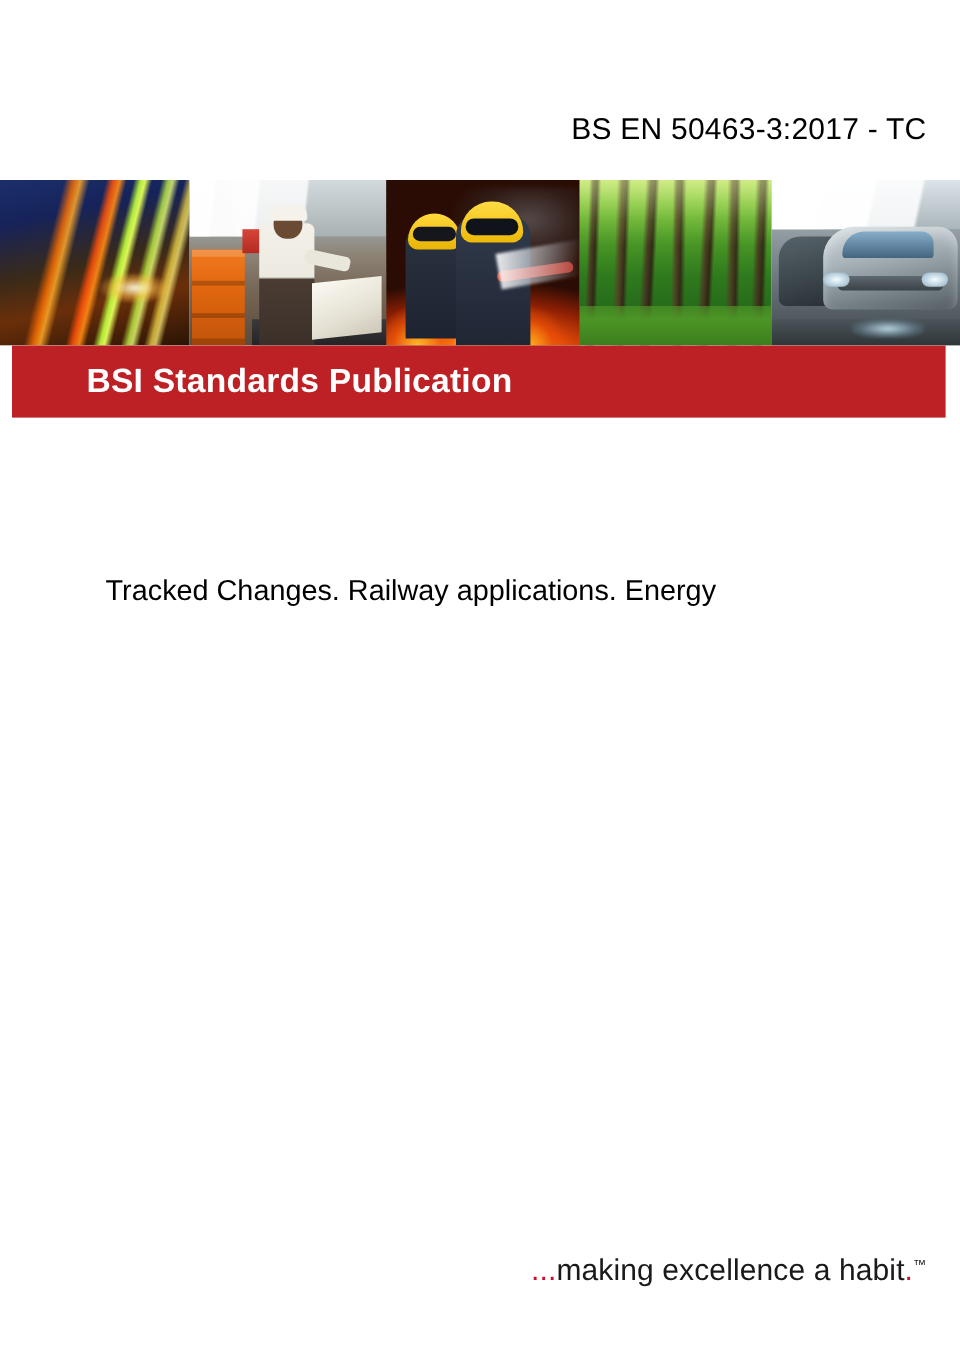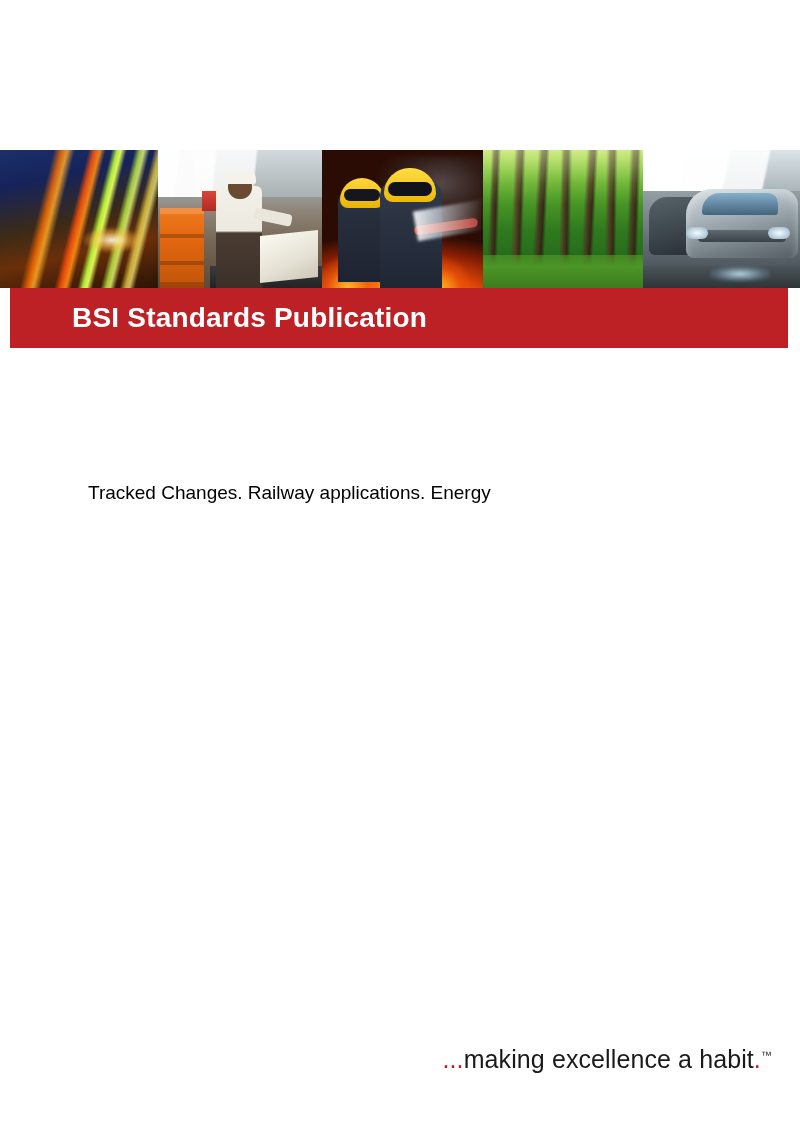--- a/index.html
+++ b/index.html
@@ -298,21 +298,21 @@
     white-space: nowrap;
   }
 
   
   .doc-title {
     position: absolute;
     left: 88px;
     top: 466px;
     width: 690px;
     font-family: "Liberation Sans", sans-serif;
-    font-size: 19px;
+    font-size: 24px;
     font-weight: 400;
     line-height: 53px;
     color: #000000;
   }
   .doc-title .title-line { display: block; white-space: nowrap; }
 
   
   .bsi-logo {
     position: absolute;
     left: 70px;
@@ -343,20 +343,21 @@
     font-size: 11px;
     vertical-align: super;
     color: #1a1a1a;
   }
 </style>
 </head>
 <body>
 
 <div class="page">
 
+  <div class="std-ref">BS EN 50463-3:2017 - TC</div>
 
   <div class="photo-strip">
 
     <div class="photo-panel panel-1"></div>
 
     <div class="photo-panel panel-2">
       <div class="p2-ceiling"></div>
       <div class="p2-crate"></div>
       <div class="p2-red"></div>
       <div class="p2-conveyor"></div>

